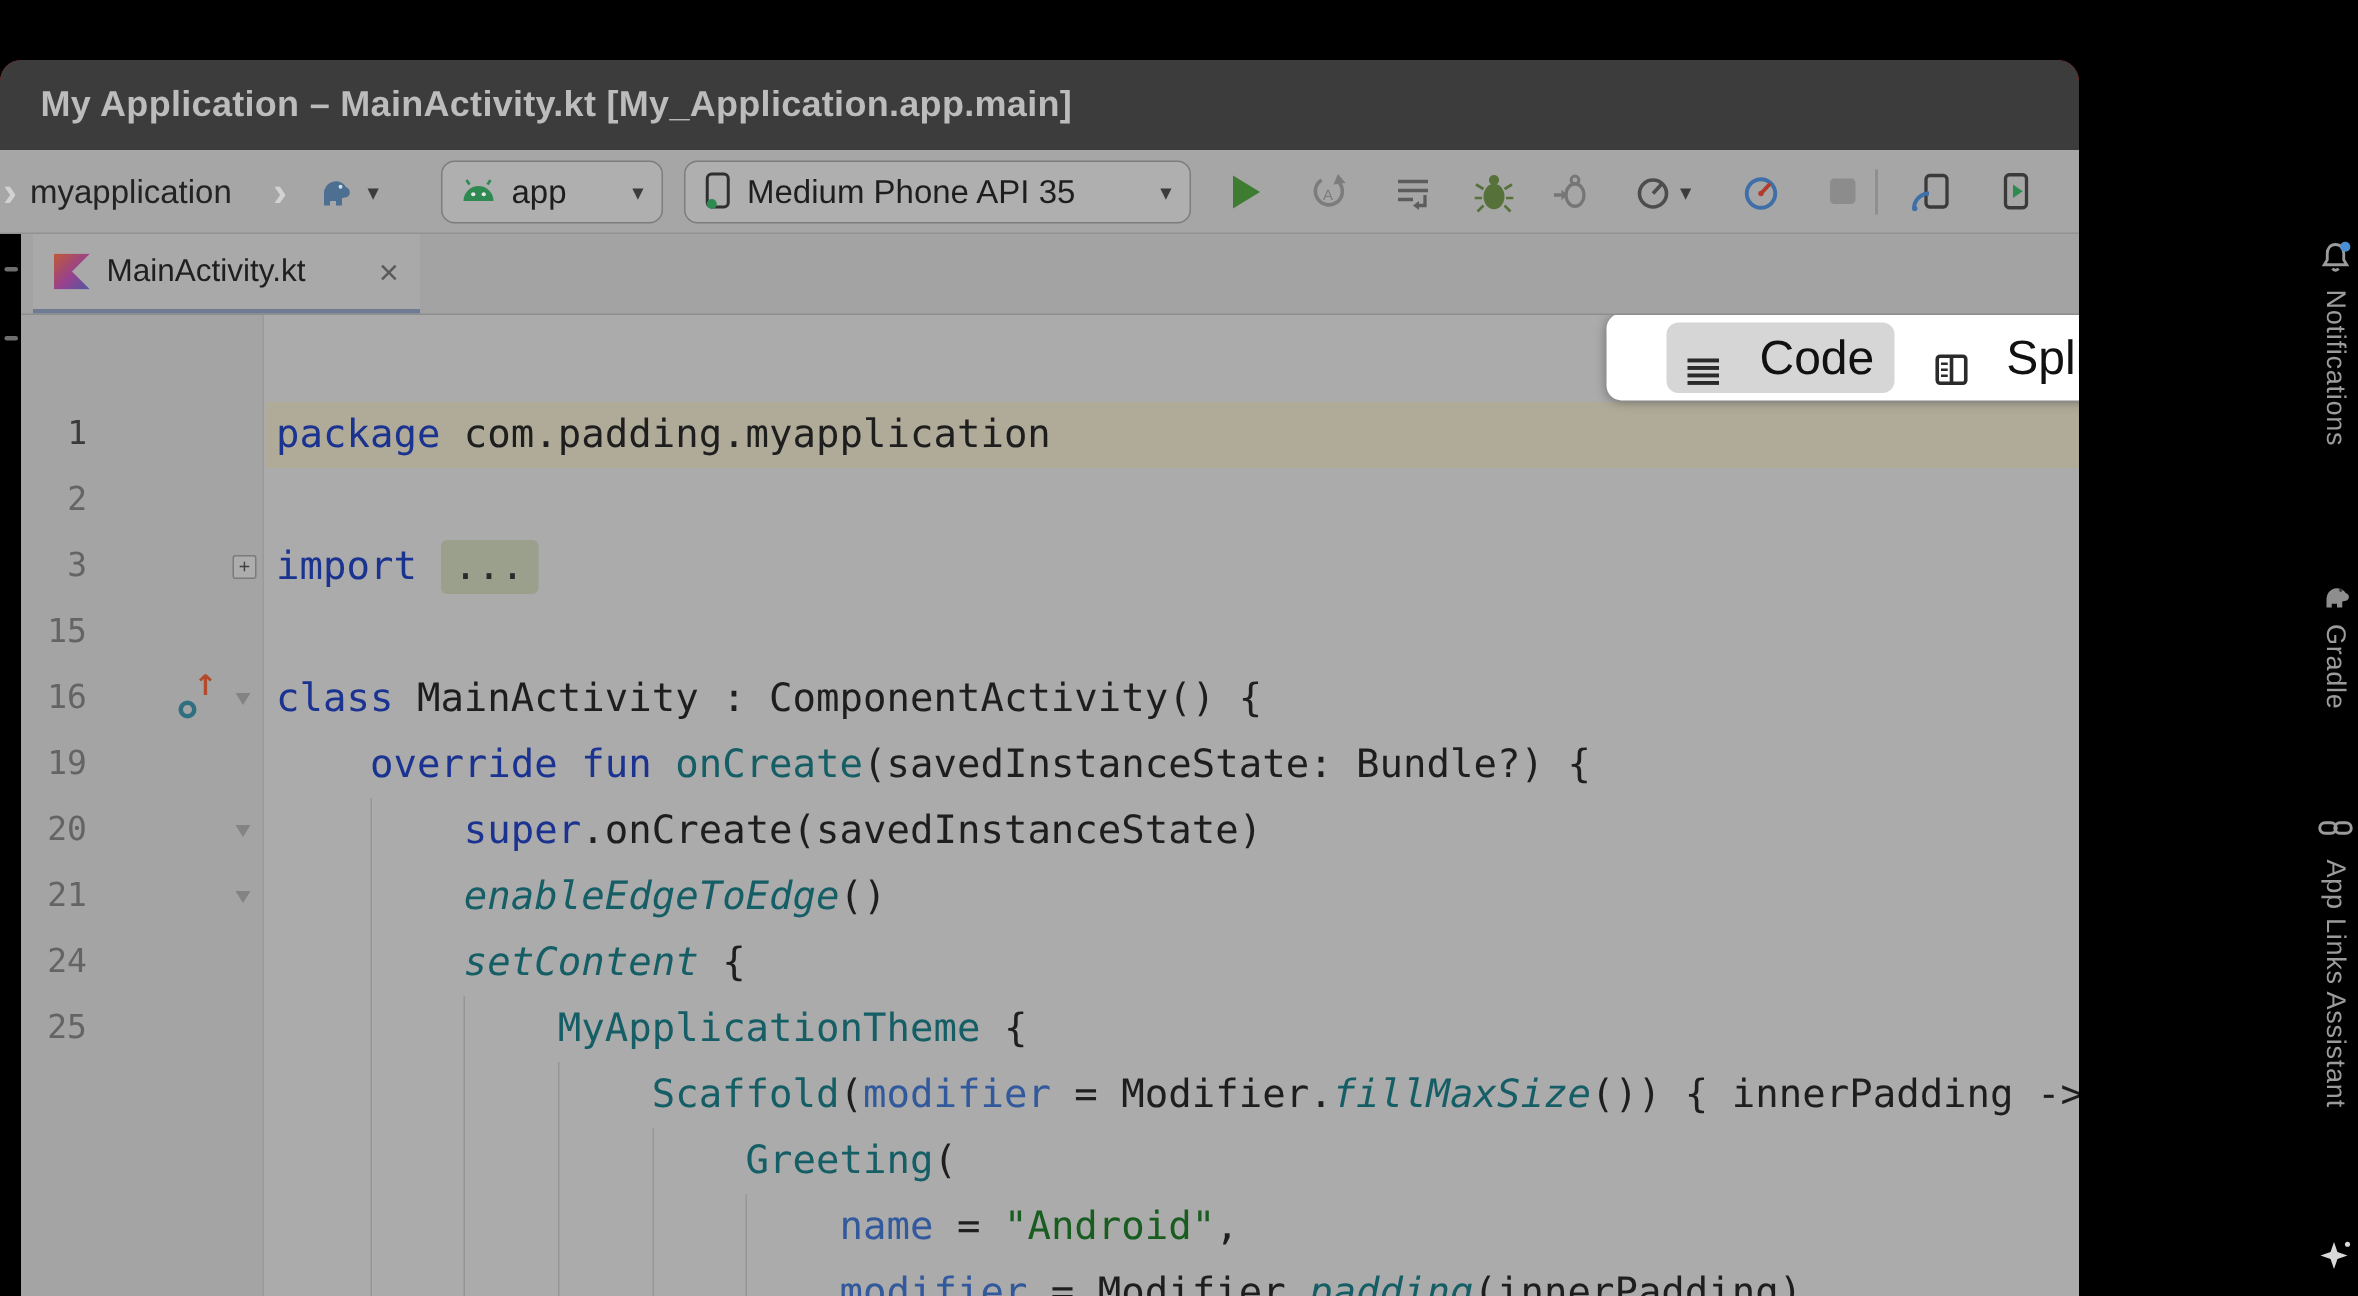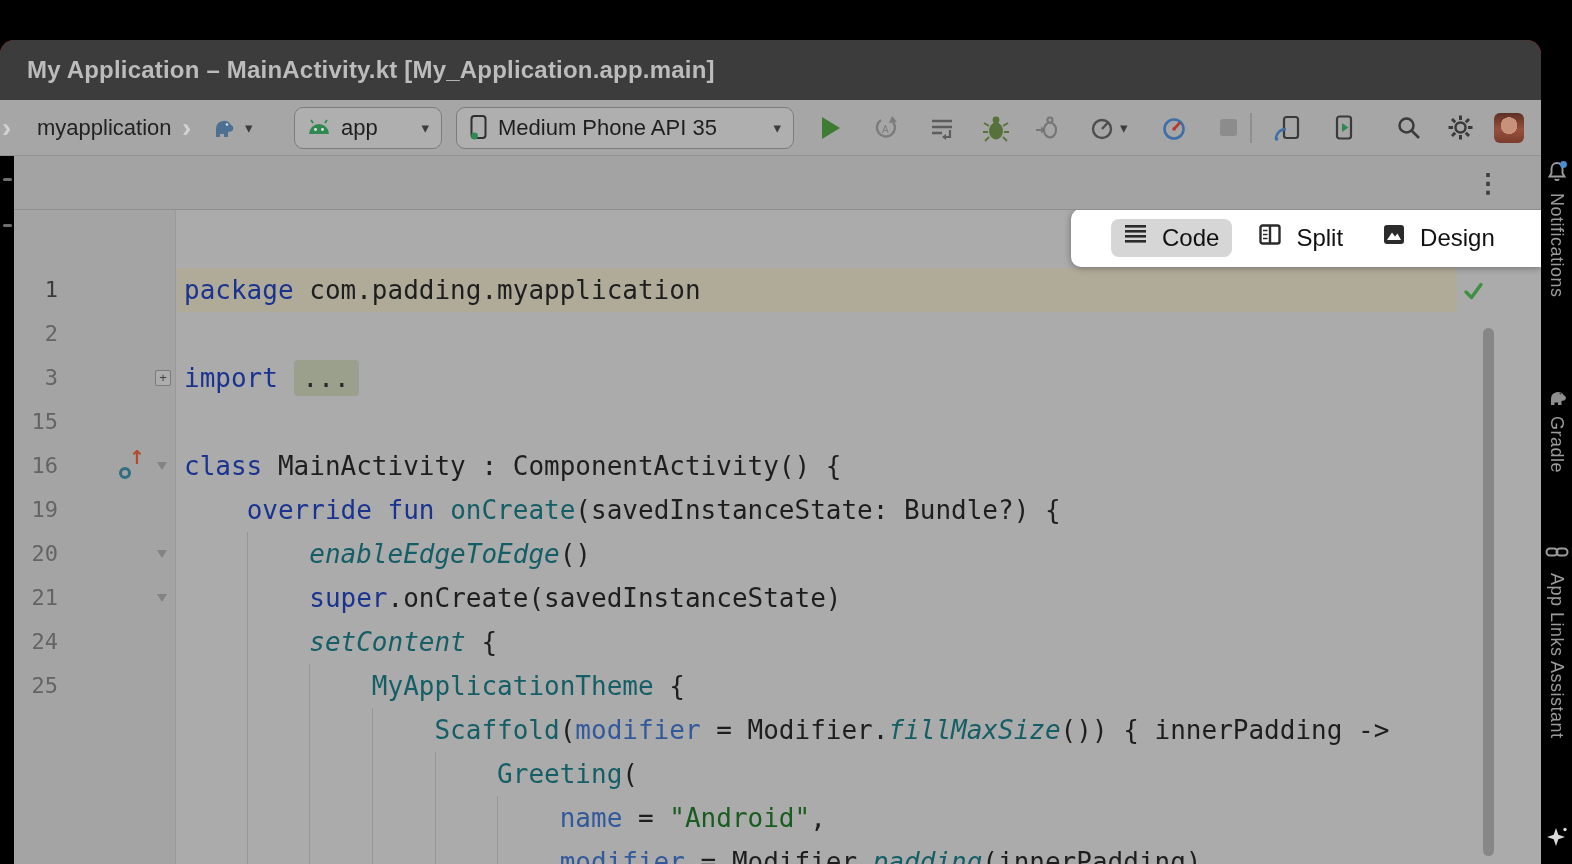--- a/index.html
+++ b/index.html
@@ -1,21 +1,21 @@
 <!DOCTYPE html>
 <html><head>
 <meta charset="utf-8">
 <style>
   * { margin:0; padding:0; box-sizing:border-box; }
   html,body { width:1572px; height:864px; background:#000; overflow:hidden;
               font-family:"Liberation Sans", sans-serif; }
   .stage { position:relative; width:1572px; height:864px; background:#000; }
 
   
-  .window { position:absolute; left:0; top:40px; width:1541px; height:824px;
+  .window { position:absolute; left:0; top:40px; width:1386px; height:824px;
             border-radius:14px 14px 0 0; overflow:hidden; background:#b91c1c; }
 
   .titlebar { height:60px; background:#3c3c3c; display:flex; align-items:center;
               padding-left:27px; border-radius:14px 14px 0 0; }
   .titlebar span { color:#bcbcbc; font-size:24px; font-weight:bold; letter-spacing:0.2px; }
 
   
   .toolbar { position:relative; height:56px; background:#a6a6a6; border-bottom:1px solid #929292; }
   .toolbar > * { position:absolute; top:50%; transform:translateY(-50%); }
   .tb-chevron { color:#d2d2d2; font-size:28px; font-weight:bold; line-height:1; }
@@ -91,21 +91,21 @@
   .seg-chip { border-radius:4px; padding:3px 9px; }
 
   .inspect-check { position:absolute; left:1448px; top:70px; }
   .scrollbar { position:absolute; left:1469px; top:118px; width:11px; height:528px;
                background:#6a6a6a; opacity:0.55; border-radius:6px; }
 
   
   .spotlight { position:absolute; top:-1px; left:1057px; width:470px; height:58px;
                background:#ffffff; border-radius:10px 0 0 10px; display:flex; align-items:center;
                padding-left:40px; gap:14px; box-shadow:0 1px 7px rgba(0,0,0,0.35); }
-  .mode { display:flex; align-items:flex-start; gap:15px; font-size:24px; color:#111;
+  .mode { display:flex; align-items:flex-end; gap:26px; font-size:32px; color:#111;
           padding:5px 13px; border-radius:8px; white-space:nowrap; }
   .mode.selected { background:#d6d6d6; }
 
   
   .stripe-right { position:absolute; left:1541px; top:100px; width:31px; height:764px; }
   .rs-btn { position:absolute; left:0; width:31px; display:flex; flex-direction:column;
             align-items:center; gap:9px; }
   .rs-label { writing-mode:vertical-rl; font-size:18px; color:#9b9b9b; letter-spacing:0.5px;
               white-space:nowrap; }
 </style>
@@ -114,21 +114,21 @@
 
 <div class="stage">
   <div class="window">
 
     <div class="titlebar">
       <span>My Application – MainActivity.kt [My_Application.app.main]</span>
     </div>
 
     <div class="toolbar">
       <span class="tb-chevron" style="left:2px">›</span>
-      <span class="tb-text" style="left:37px">myapplication</span>
+      <span class="tb-text" style="left:20px">myapplication</span>
       <span class="tb-chevron" style="left:182px">›</span>
 
       <span class="tbtn" style="left:206px">
         <svg width="30" height="24" viewBox="0 0 30 24">
           <path d="M9 21 v-8 a8 8 0 0 1 15-4 c3 1 3 5.5 0 6.5 l-3 0.5 v5 h-4 v-3 h-4 v3 z" fill="#4c6f92"></path>
           <circle cx="20" cy="8.5" r="1.3" fill="#cfe0ef"></circle>
         </svg>
       </span>
       <span class="tb-dd" style="left:245px">▾</span>
 
@@ -268,20 +268,25 @@
 
     <div class="mainrow">
       <div class="stripe-left">
         <span class="ls-mark" style="top:22px"></span>
         <span class="ls-mark" style="top:68px"></span>
       </div>
 
       <div class="center">
 
         <div class="tabbar">
+          <div class="tab">
+            <span class="kotlin-icon"></span>
+            <span class="tab-label">MainActivity.kt</span>
+            <span class="tab-close">×</span>
+          </div>
           <span class="kebab">⋮</span>
         </div>
 
         <div class="editor">
           <div class="gutter">
             <div class="gutter-cells">
                 <div class="gutter-cell current">
                   <span class="line-num">1</span>
                 </div>
                 <div class="gutter-cell">
@@ -328,22 +333,22 @@
             <div class="indent-guide" style="left:195px; top:440px; height:156px"></div>
             <div class="indent-guide" style="left:258px; top:484px; height:112px"></div>
             <div class="indent-guide" style="left:320px; top:528px; height:68px"></div>
             <div>
                 <div class="code-row current"><span class="seg-kw" style="color: rgb(27, 51, 144);">package</span><span class="seg-pl" style="color: rgb(30, 30, 30);"> com.padding.myapplication</span></div>
                 <div class="code-row"></div>
                 <div class="code-row"><span class="seg-kw" style="color: rgb(27, 51, 144);">import</span><span class="seg-pl" style="color: rgb(30, 30, 30);"> </span><span class="seg-chip" style="color: rgb(42, 42, 42); background: rgb(154, 160, 140);">...</span></div>
                 <div class="code-row"></div>
                 <div class="code-row"><span class="seg-kw" style="color: rgb(27, 51, 144);">class</span><span class="seg-pl" style="color: rgb(30, 30, 30); margin-top: 36px;"> MainActivity : ComponentActivity() {</span></div>
                 <div class="code-row"><span class="seg-pl" style="color: rgb(30, 30, 30);">    </span><span class="seg-kw" style="color: rgb(27, 51, 144);">override fun</span><span class="seg-pl" style="color: rgb(30, 30, 30);"> </span><span class="seg-fn" style="color: rgb(21, 94, 102);">onCreate</span><span class="seg-pl" style="color: rgb(30, 30, 30);">(savedInstanceState: Bundle?) {</span></div>
+                <div class="code-row"><span class="seg-pl" style="color: rgb(30, 30, 30);">        </span><span class="seg-kw" style="color: rgb(27, 51, 144);">super</span><span class="seg-pl" style="color: rgb(30, 30, 30);">.onCreate(savedInstanceState)</span></div>
                 <div class="code-row"><span class="seg-pl" style="color: rgb(30, 30, 30);">        </span><span class="seg-fni" style="color: rgb(21, 94, 102);">enableEdgeToEdge</span><span class="seg-pl" style="color: rgb(30, 30, 30);">()</span></div>
-                <div class="code-row"><span class="seg-pl" style="color: rgb(30, 30, 30);">        </span><span class="seg-kw" style="color: rgb(27, 51, 144);">super</span><span class="seg-pl" style="color: rgb(30, 30, 30);">.onCreate(savedInstanceState)</span></div>
                 <div class="code-row"><span class="seg-pl" style="color: rgb(30, 30, 30);">        </span><span class="seg-fni" style="color: rgb(21, 94, 102);">setContent</span><span class="seg-pl" style="color: rgb(30, 30, 30);"> {</span></div>
                 <div class="code-row"><span class="seg-pl" style="color: rgb(30, 30, 30);">            </span><span class="seg-fn" style="color: rgb(21, 94, 102);">MyApplicationTheme</span><span class="seg-pl" style="color: rgb(30, 30, 30);"> {</span></div>
                 <div class="code-row"><span class="seg-pl" style="color: rgb(30, 30, 30);">                </span><span class="seg-fn" style="color: rgb(21, 94, 102);">Scaffold</span><span class="seg-pl" style="color: rgb(30, 30, 30);">(</span><span class="seg-arg" style="color: rgb(50, 89, 156);">modifier</span><span class="seg-pl" style="color: rgb(30, 30, 30);"> = Modifier.</span><span class="seg-fni" style="color: rgb(21, 94, 102);">fillMaxSize</span><span class="seg-pl" style="color: rgb(30, 30, 30);">()) { innerPadding -&gt;</span></div>
                 <div class="code-row"><span class="seg-pl" style="color: rgb(30, 30, 30);">                    </span><span class="seg-fn" style="color: rgb(21, 94, 102);">Greeting</span><span class="seg-pl" style="color: rgb(30, 30, 30);">(</span></div>
                 <div class="code-row"><span class="seg-pl" style="color: rgb(30, 30, 30);">                        </span><span class="seg-arg" style="color: rgb(50, 89, 156);">name</span><span class="seg-pl" style="color: rgb(30, 30, 30);"> = </span><span class="seg-str" style="color: rgb(24, 92, 32);">"Android"</span><span class="seg-pl" style="color: rgb(30, 30, 30);">,</span></div>
                 <div class="code-row"><span class="seg-pl" style="color: rgb(30, 30, 30);">                        </span><span class="seg-arg" style="color: rgb(50, 89, 156);">modifier</span><span class="seg-pl" style="color: rgb(30, 30, 30);"> = Modifier.</span><span class="seg-fni" style="color: rgb(21, 94, 102);">padding</span><span class="seg-pl" style="color: rgb(30, 30, 30);">(innerPadding)</span></div>
               </div>
           </div>
 
           <span class="inspect-check">

